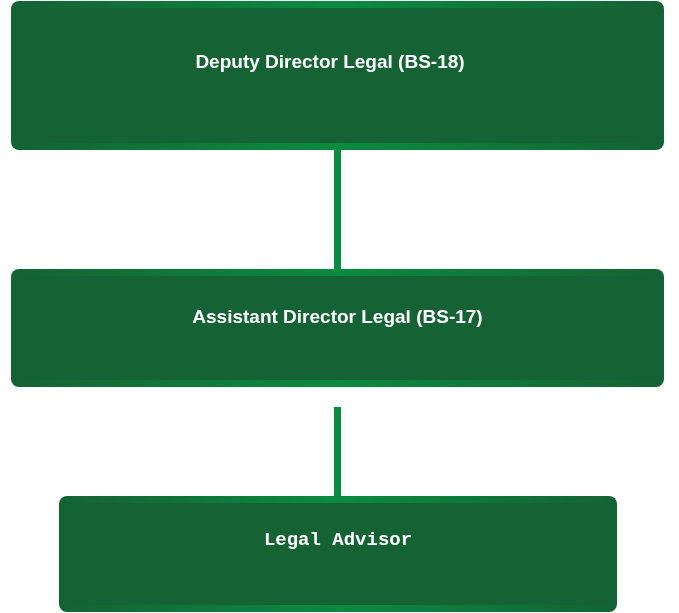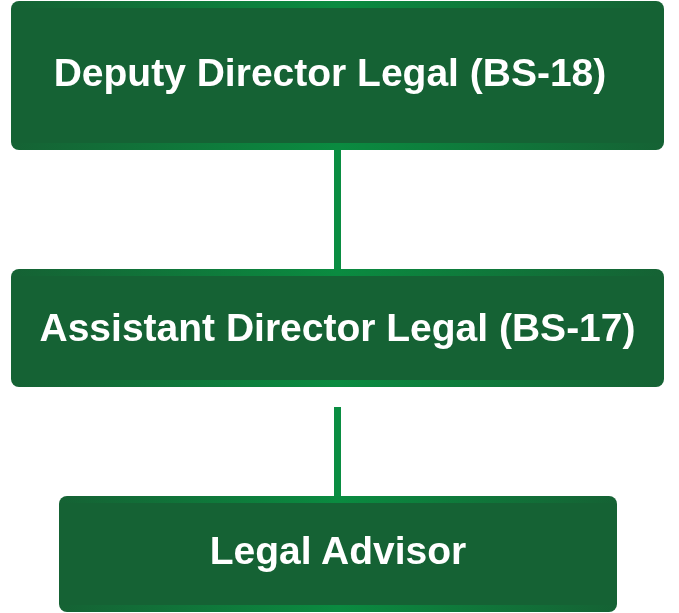--- a/index.html
+++ b/index.html
@@ -4,21 +4,21 @@
 <style>
   html, body { margin: 0; padding: 0; background: #ffffff; }
   body { width: 679px; height: 613px; position: relative; overflow: hidden;
          font-family: "Liberation Sans", sans-serif; }
   .box {
     position: absolute;
     background: #156234;
     border-radius: 8px;
     color: #ffffff;
     font-weight: bold;
-    font-size: 39px;
+    font-size: 19px;
     box-sizing: border-box;
     overflow: hidden;
   }
   .box::before, .box::after {
     content: ""; position: absolute; left: 0; right: 0; height: 7px;
     background: linear-gradient(90deg, rgba(21,98,52,0) 0%, #0a8b40 50%, rgba(21,98,52,0) 100%);
   }
   .box::before { top: 0; }
   .box::after { bottom: 0; }
   .label { position: absolute; left: 0; right: 0; text-align: center; white-space: nowrap; }
@@ -33,16 +33,16 @@
   </div>
 
   <div class="connector" style="top:150px; height:120px;"></div>
 
   <div class="box" style="left:11px; top:269px; width:653px; height:118px;">
     <span class="label" style="top:37px;">Assistant Director Legal (BS-17)</span>
   </div>
 
   <div class="connector" style="top:407px; height:90px;"></div>
 
-  <div class="box" style="left:59px; top:496px; width:558px; height:116px;">
+  <div class="box" style="left:59px; top:496px; width:558px; height:116px;font-family:Liberation Mono, monospace;">
     <span class="label" style="top:33px;">Legal Advisor</span>
   </div>
 </div>
 
 </body></html>

